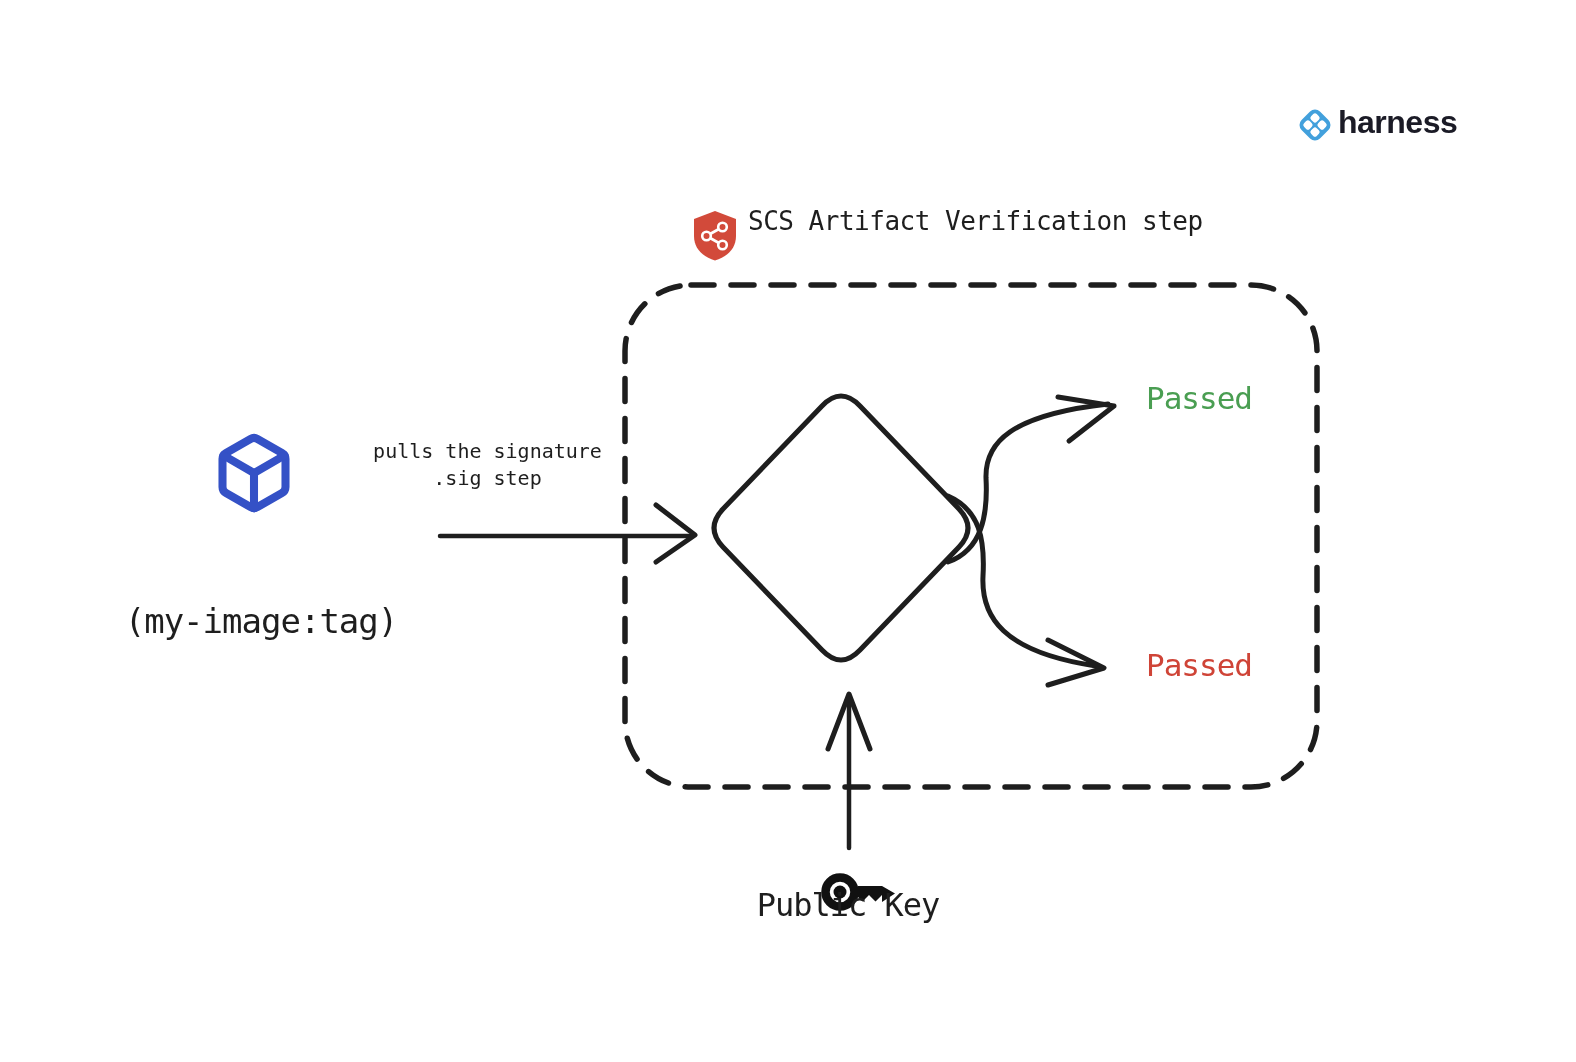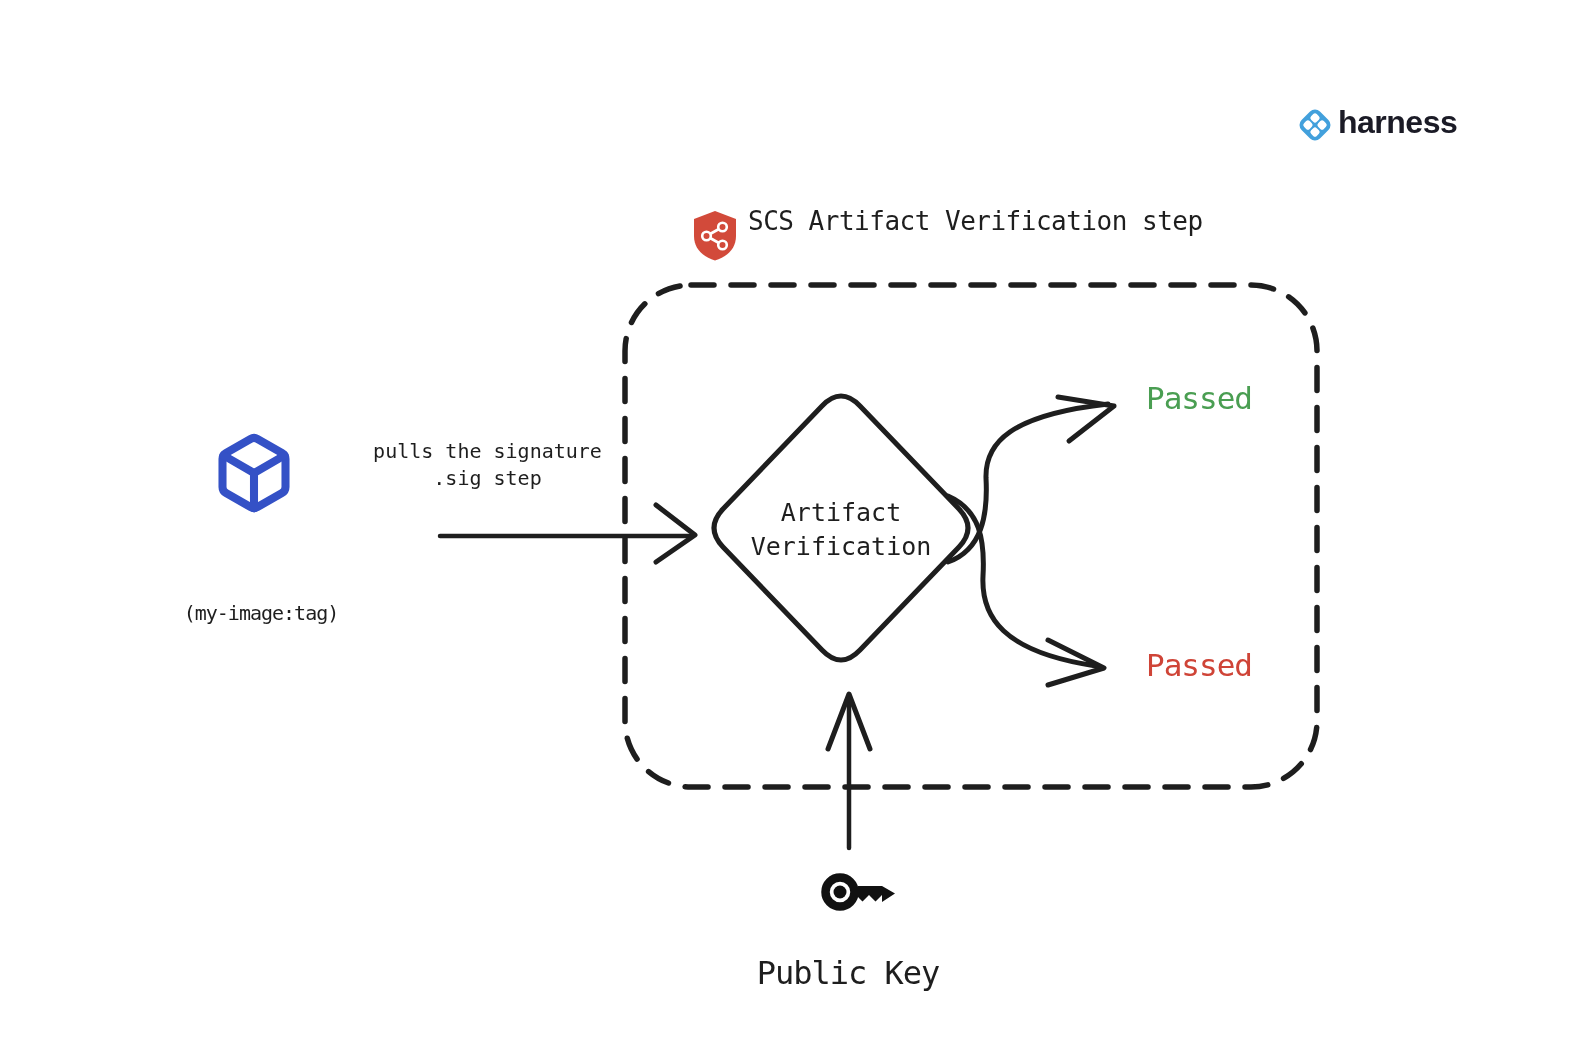--- a/index.html
+++ b/index.html
@@ -31,29 +31,29 @@
     position:absolute;left:716px;top:496px;width:250px;
     text-align:center;font-size:25px;line-height:34px;color:#1e1e1e;
   }
   
   .registry-title{
     position:absolute;left:56px;top:542px;width:410px;
     text-align:center;font-size:33px;letter-spacing:-1px;color:#1e1e1e;
   }
   .registry-subtitle{
     position:absolute;left:56px;top:601px;width:410px;
-    text-align:center;font-size:20px;letter-spacing:-1px;color:#1e1e1e;
+    text-align:center;font-size:34px;letter-spacing:-1px;color:#1e1e1e;
   }
   
   .outcome{position:absolute;font-size:31px;letter-spacing:-1px;}
   .outcome.passed{left:1146px;top:380px;color:#4a9e52;}
   .outcome.failed{left:1146px;top:647px;color:#cf4437;}
   
   .public-key-label{
-    position:absolute;left:698px;top:954px;width:300px;
+    position:absolute;left:698px;top:886px;width:300px;
     text-align:center;font-size:32px;letter-spacing:-1px;color:#1e1e1e;
   }
 </style>
 </head>
 <body>
 
 <div id="canvas">
 
   <svg id="shapes" viewBox="0 0 1576 1062">
 
@@ -118,21 +118,20 @@
   <div class="brand">
     <span class="brand-text" style="margin-left:44px;">harness</span>
   </div>
 
   <div class="step-header">
     <span class="step-title" style="margin-left:60px;">SCS Artifact Verification step</span>
   </div>
 
   <div class="pull-label"><span>pulls the signature</span><br><span>.sig step</span></div>
 
-  <div class="decision-text"><span>Artifact</span><br><span>Verification</span></div>
 
   <div class="registry-subtitle">(my-image:tag)</div>
 
   <div class="outcome passed">Passed</div>
   <div class="outcome failed">Passed</div>
 
   <div class="public-key-label">Public Key</div>
 
 </div>
 

